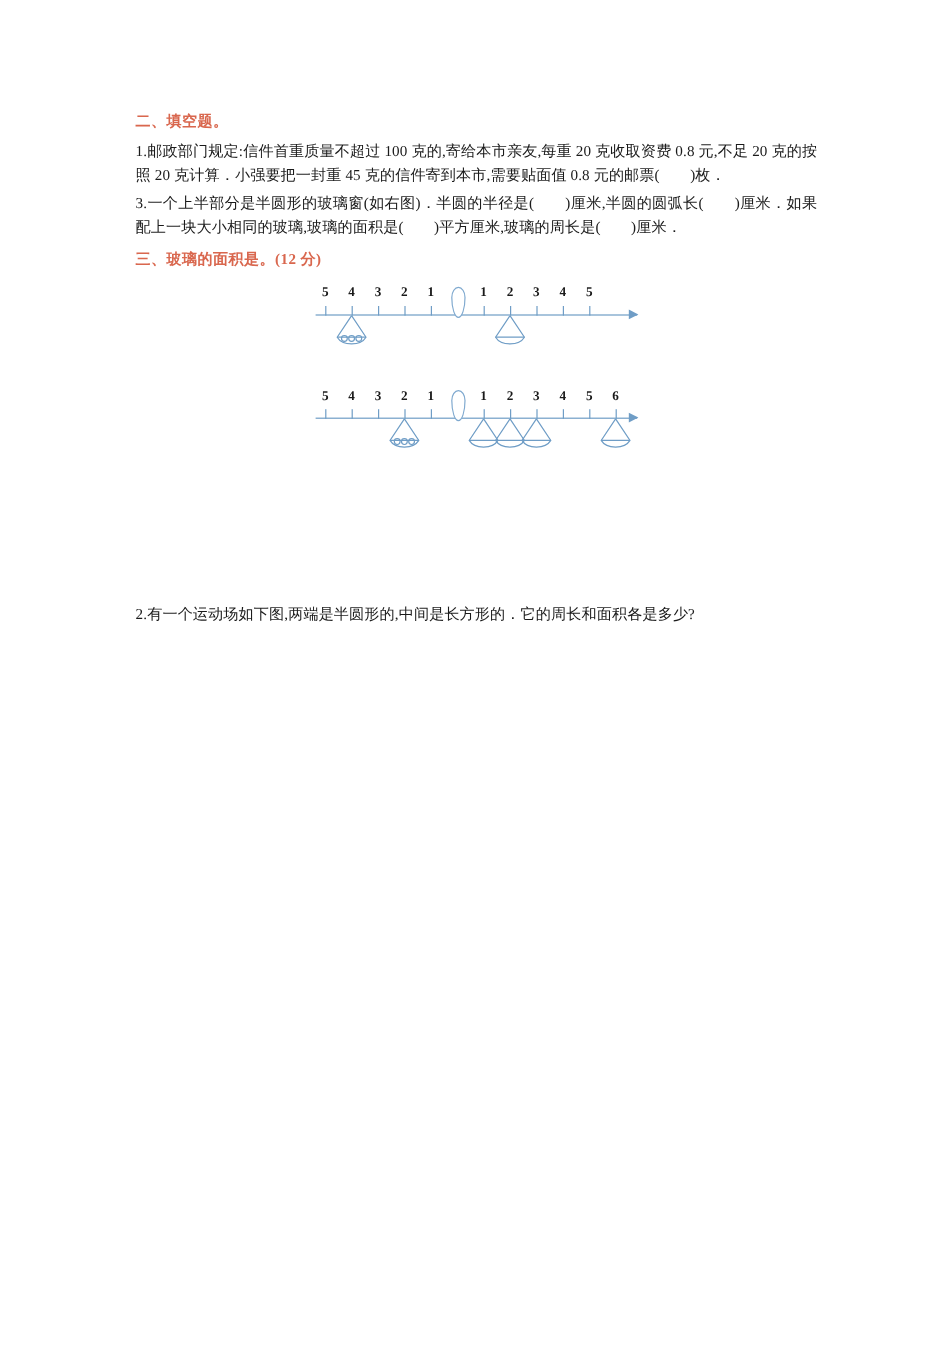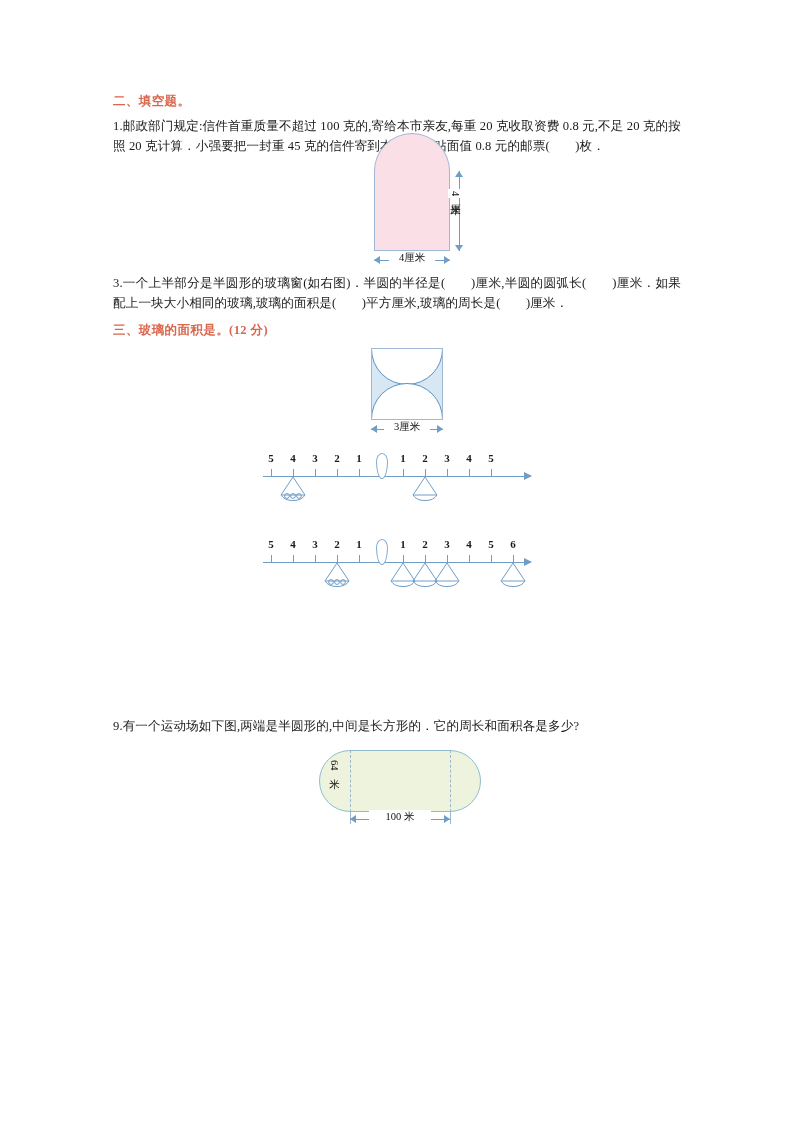--- a/index.html
+++ b/index.html
@@ -333,62 +333,30 @@
 
 <div class="page">
   <div class="content">
 
     <div class="section-head">
       <span>二、填空题。</span><span class="points"></span>
     </div>
 
     <p class="qtext">1.邮政部门规定:信件首重质量不超过 100 克的,寄给本市亲友,每重 20 克收取资费 0.8 元,不足 20 克的按照 20 克计算．小强要把一封重 45 克的信件寄到本市,需要贴面值 0.8 元的邮票(　　)枚．</p>
 
-    <div class="fig-window-wrap">
-      <div class="fig-window">
-        <div class="win-arch"></div>
-        <div class="win-body"></div>
-        <div class="dim-h">
-          <div class="bar"></div>
-          <div class="cap-l"></div>
-          <div class="cap-r"></div>
-          <div class="lbl">4厘米</div>
-        </div>
-        <div class="dim-v">
-          <div class="bar"></div>
-          <div class="cap-t"></div>
-          <div class="cap-b"></div>
-          <div class="lbl">4厘米</div>
-        </div>
-      </div>
-    </div>
 
     <p class="qtext">3.一个上半部分是半圆形的玻璃窗(如右图)．半圆的半径是(　　)厘米,半圆的圆弧长(　　)厘米．如果配上一块大小相同的玻璃,玻璃的面积是(　　)平方厘米,玻璃的周长是(　　)厘米．</p>
 
     <div class="gap-sm"></div>
 
     <div class="section-head">
       <span>三、玻璃的面积是。</span><span class="points">(12 分)</span>
     </div>
 
 
-    <div class="fig-shade-wrap">
-      <div class="fig-shade">
-        <div class="sq">
-          <div class="semi-top"></div>
-          <div class="semi-bot"></div>
-        </div>
-        <div class="dim-h dim-h2">
-          <div class="bar"></div>
-          <div class="cap-l"></div>
-          <div class="cap-r"></div>
-          <div class="lbl">3厘米</div>
-        </div>
-      </div>
-    </div>
 
 
     <div class="beam-wrap">
       <div class="beam" id="beam1">
         <div class="axis"></div>
         <div class="arrow"></div>
       <div class="tick" style="left: 8px;"></div>
           <div class="ticknum" style="left: 8px;">5</div>
           <div class="tick" style="left: 30px;"></div>
           <div class="ticknum" style="left: 30px;">4</div>
@@ -492,33 +460,17 @@
           </div>
         </div>
     </div>
 
     <div style="height:56px"></div>
 
 
 
     <div style="height:62px"></div>
 
-    <p class="qtext">9.有一个运动场如下图,两端是半圆形的,中间是长方形的．它的周长和面积各是多少?</p>
-
-    <div class="fig-track-wrap">
-      <div class="fig-track">
-        <div class="track-shape"></div>
-        <div class="track-dash" style="left:39px"></div>
-        <div class="track-dash" style="left:139px"></div>
-        <div class="track-tail-l" style="left:39px"></div>
-        <div class="track-tail-r" style="left:139px"></div>
-        <div class="track-vlbl">64米</div>
-        <div class="dim-h track-dim">
-          <div class="bar"></div>
-          <div class="cap-l"></div>
-          <div class="cap-r"></div>
-          <div class="lbl" style="width:62px">100 米</div>
-        </div>
-      </div>
-    </div>
+    <p class="qtext">2.有一个运动场如下图,两端是半圆形的,中间是长方形的．它的周长和面积各是多少?</p>
+
 
   </div>
 </div>
 
 </body></html>

